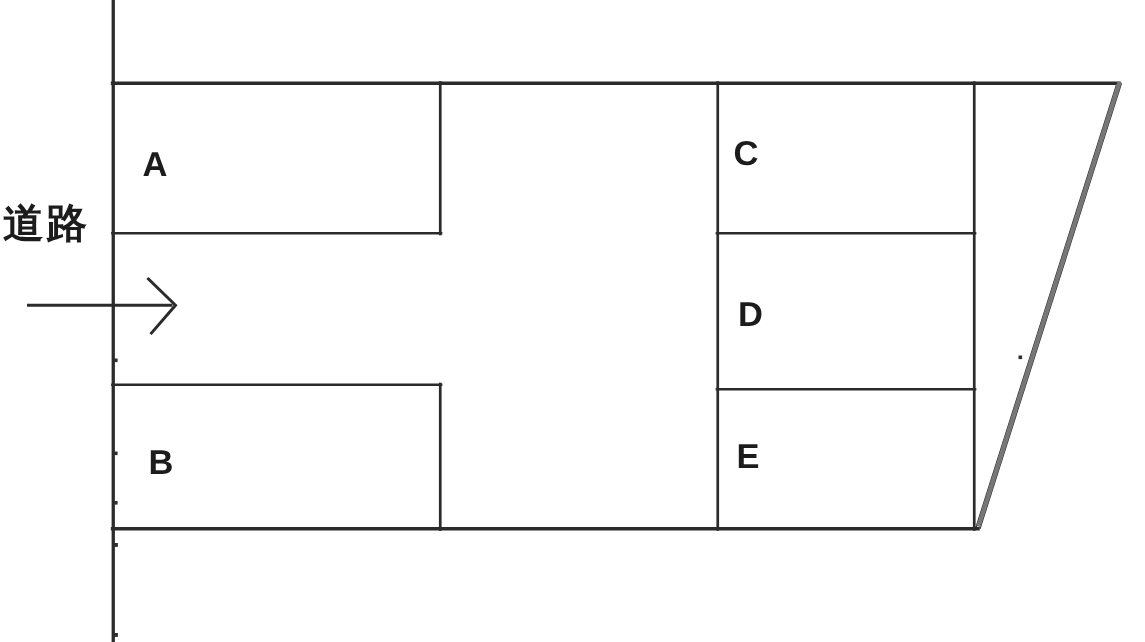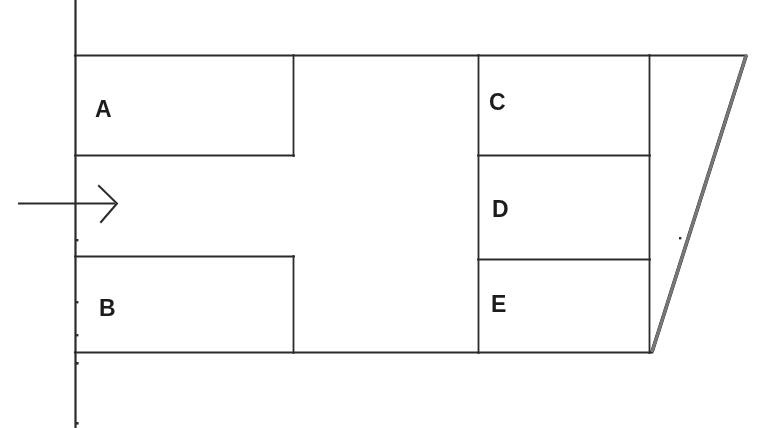--- a/index.html
+++ b/index.html
@@ -80,20 +80,21 @@
     <g fill="#2f2f2f" stroke="none">
       <rect x="76" y="239" width="2.4" height="2.4"></rect>
       <rect x="76" y="301" width="2.4" height="2.4"></rect>
       <rect x="76" y="334" width="2.4" height="2.4"></rect>
       <rect x="76" y="362" width="2.6" height="2.6"></rect>
       <rect x="76" y="422" width="2.6" height="2.6"></rect>
       <rect x="679" y="237" width="2.4" height="2.4"></rect>
     </g>
   </svg>
 
+  <div class="label" id="label-road">道路</div>
 
   <div class="label parcel-label" id="label-a">A</div>
 
   <div class="label parcel-label" id="label-b">B</div>
 
   <div class="label parcel-label" id="label-c">C</div>
 
   <div class="label parcel-label" id="label-d">D</div>
 
   <div class="label parcel-label" id="label-e">E</div>

